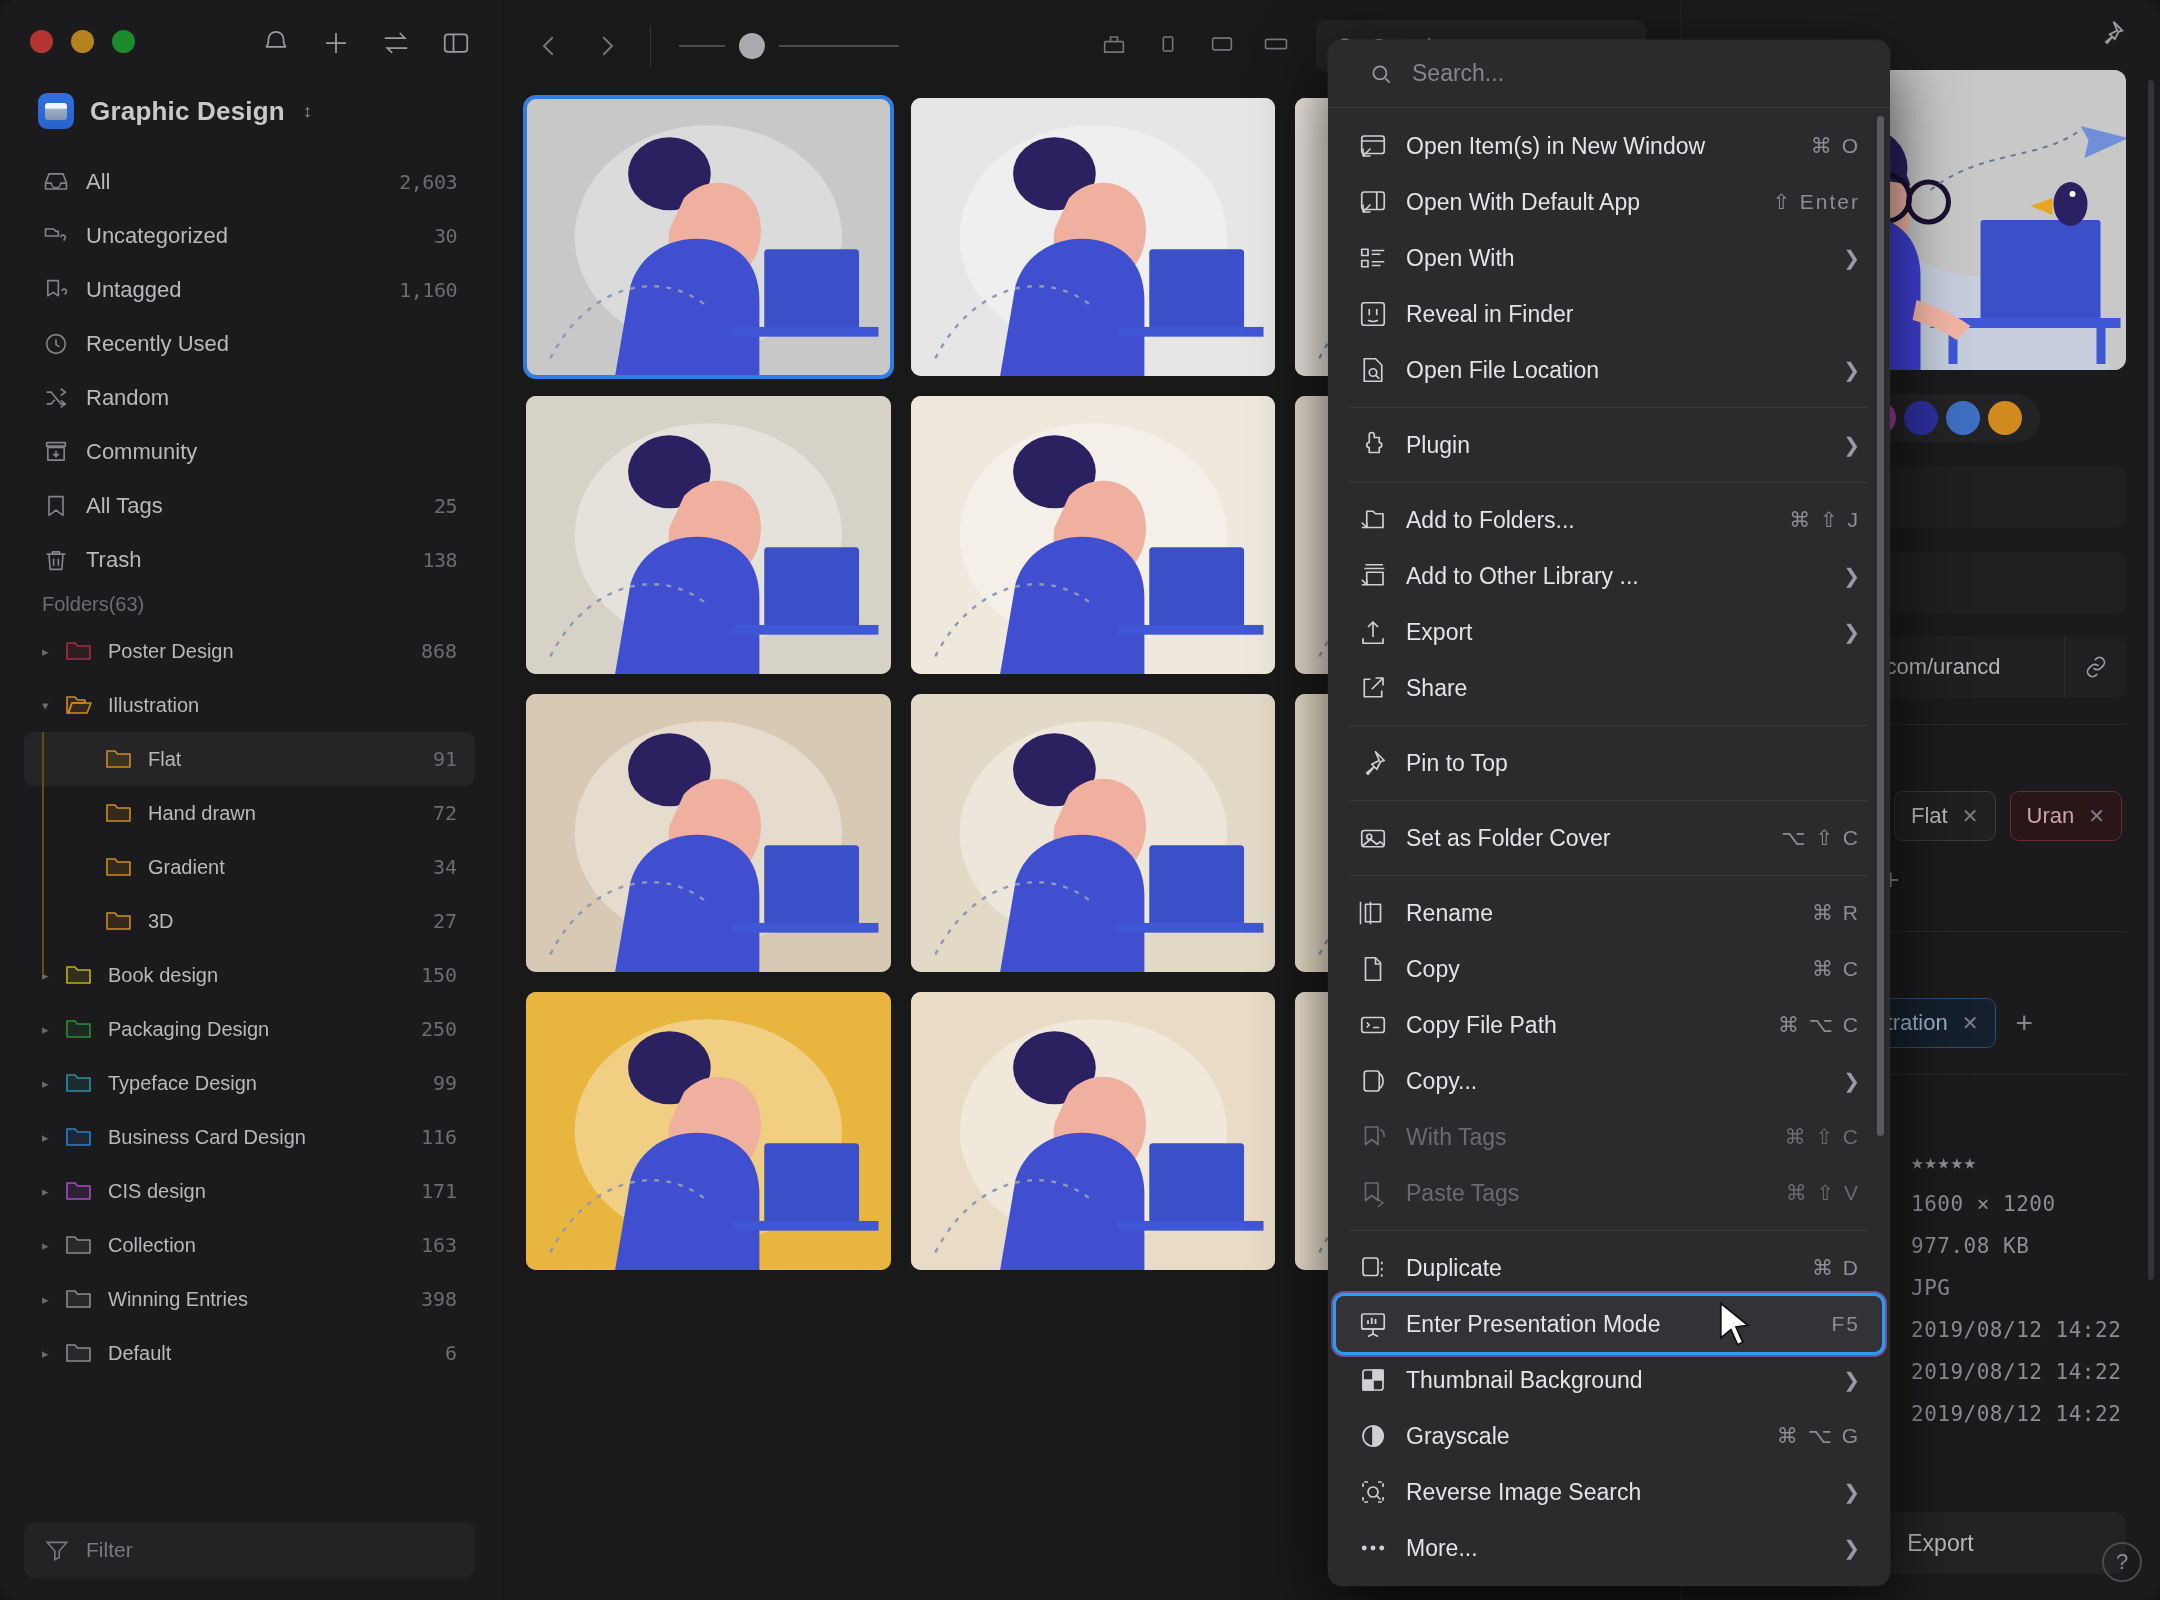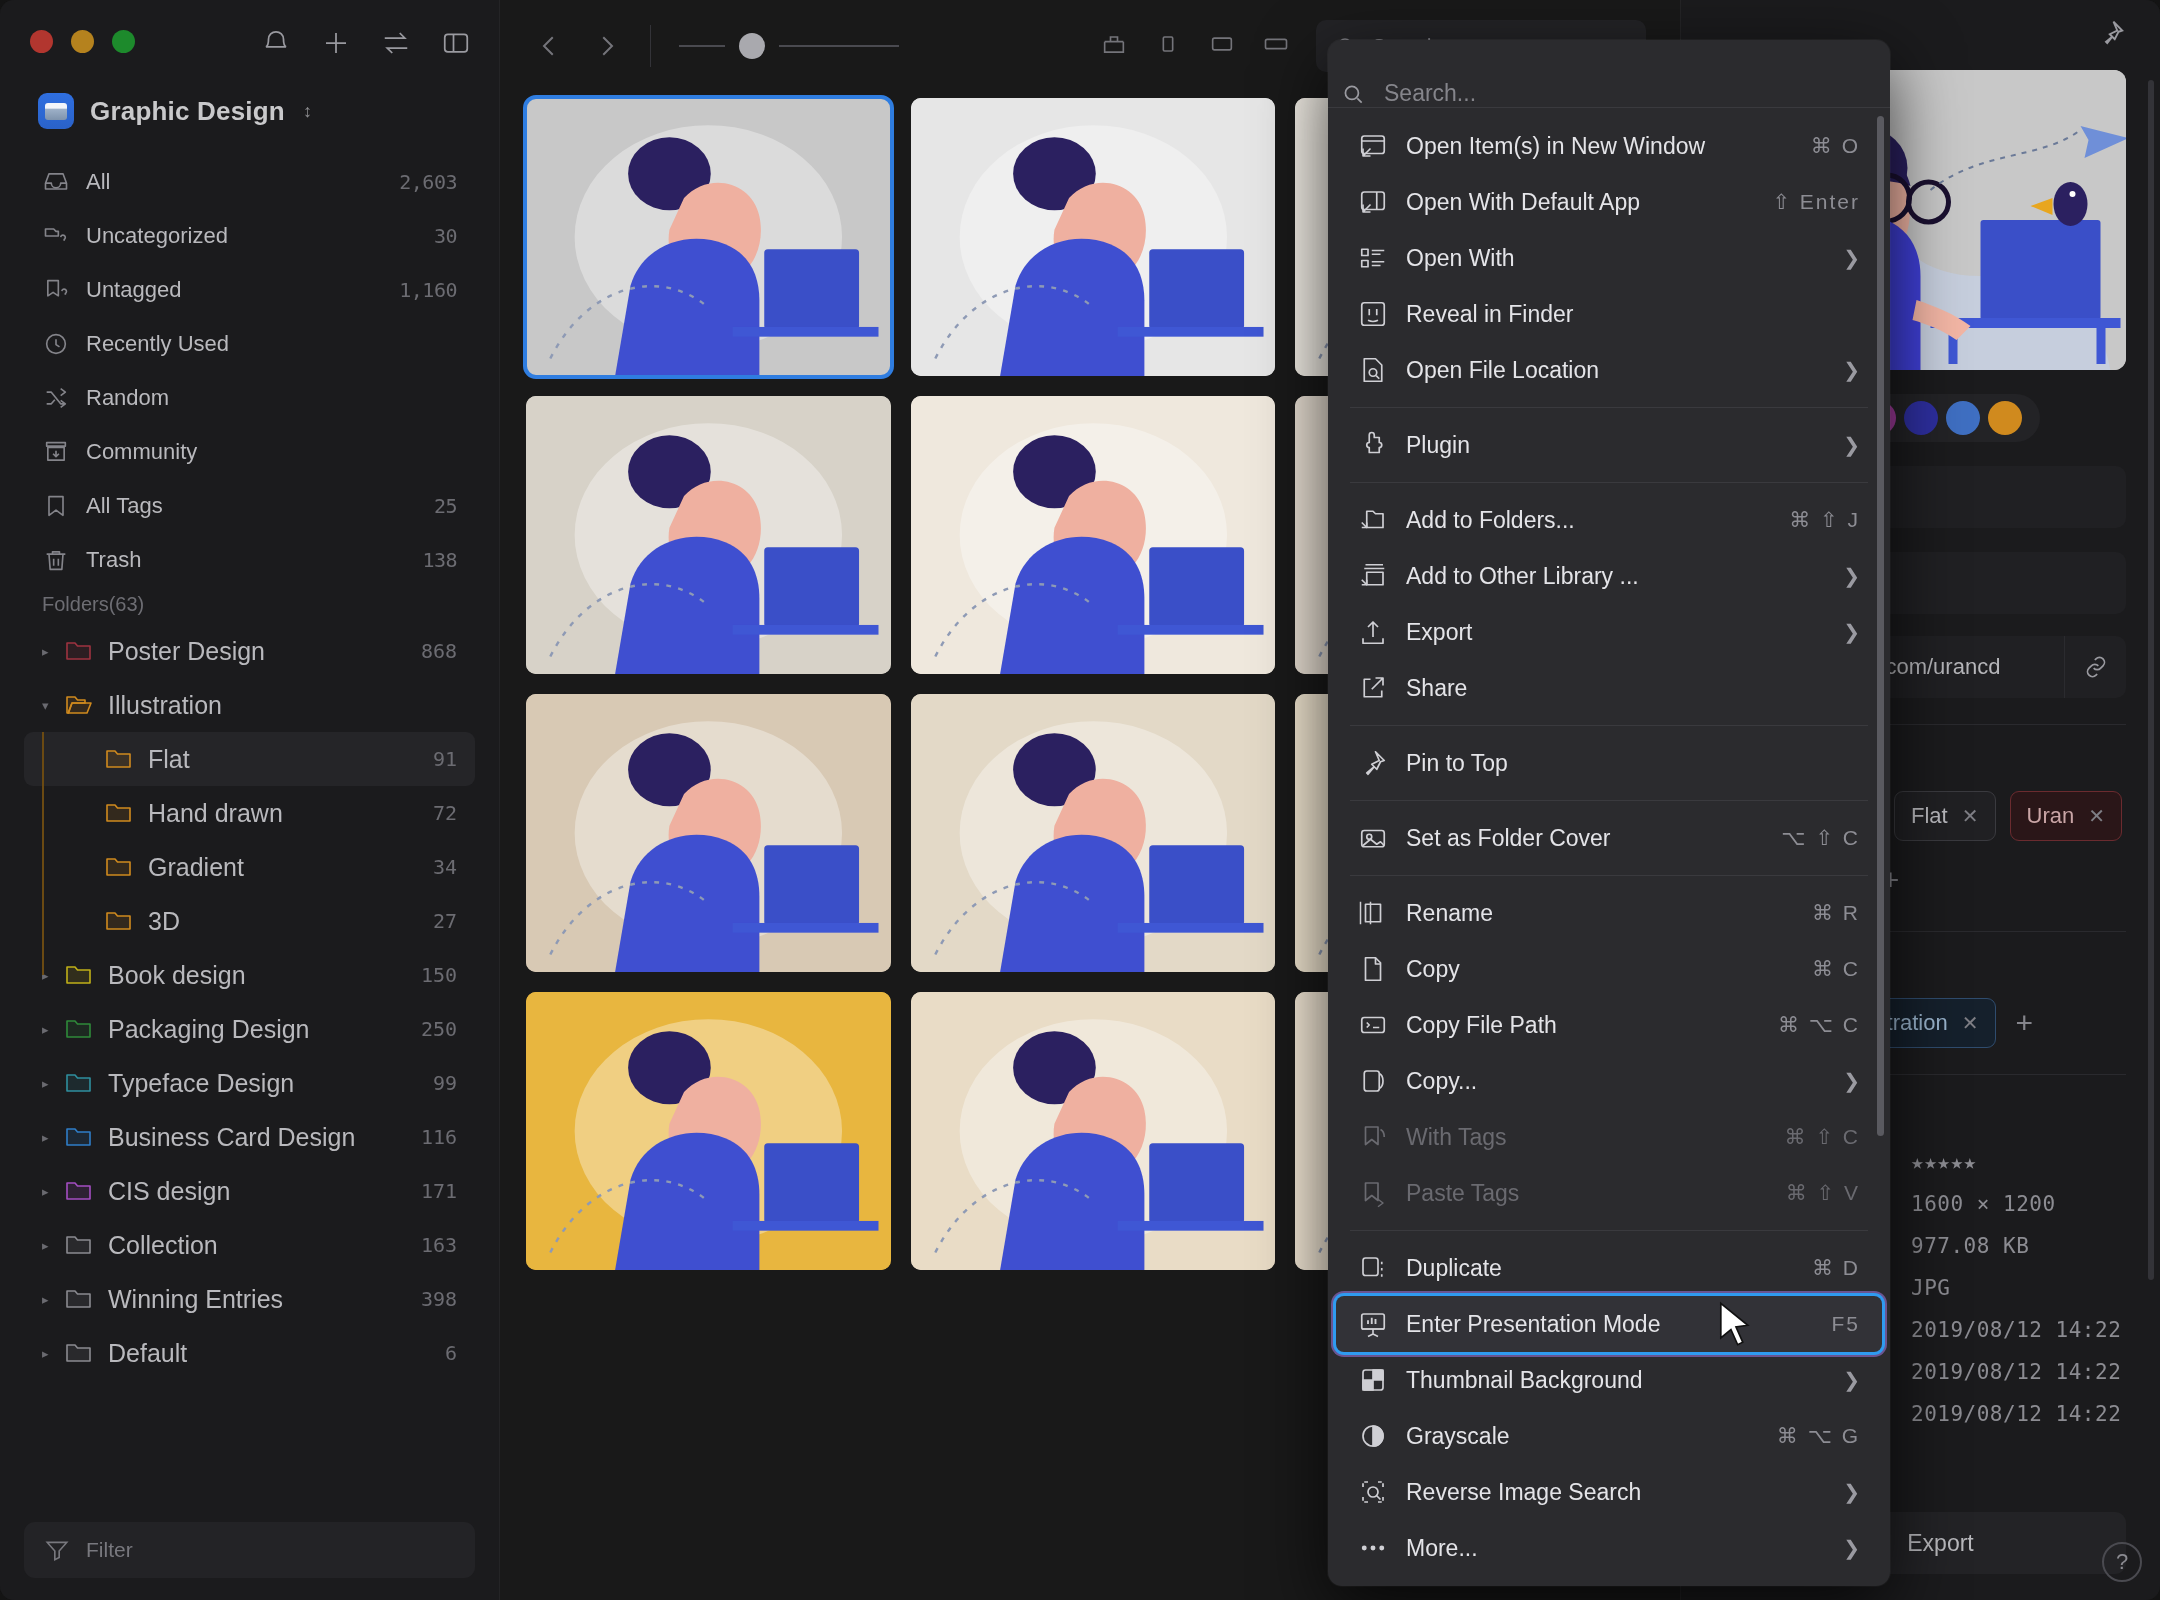--- a/index.html
+++ b/index.html
@@ -56,21 +56,21 @@
   .secthead.tight { padding-top: 6px; }
 
   .folders { padding: 0 24px; flex: 1; overflow: hidden; }
   .frow {
     display: flex; align-items: center; height: 54px;
     padding: 0 18px; border-radius: 9px; position: relative;
   }
   .frow.sel { background: #252528; }
   .frow .tw { width: 22px; flex: 0 0 22px; color: #6a6a70; font-size: 13px; }
   .frow .fi { width: 38px; flex: 0 0 38px; display: flex; align-items: center; }
-  .frow .lbl { flex: 1; font-size: 25px; color: #b9b9bd; padding-left: 6px; }
+  .frow .lbl { flex: 1; font-size: 20px; color: #b9b9bd; padding-left: 6px; }
   .frow .cnt { font-size: 20px; color: #6c6c72; font-family: "DejaVu Sans Mono", monospace; }
   .frow.child { padding-left: 58px; }
   .treeline {
     position: absolute; left: 42px; top: 0; bottom: 0; width: 2px; background: #6b4a12;
   }
 
   .filterbar {
     margin: 0 24px 22px 24px; height: 56px; background: #232326;
     border-radius: 11px; display: flex; align-items: center; padding: 0 20px; gap: 16px;
   }
@@ -107,22 +107,22 @@
   .cell.sel { outline: 4px solid #2f7de0; outline-offset: -1px; }
 
   
   .ctx {
     position: absolute; left: 828px; top: 40px; width: 562px;
     background: #2b2b2e; border-radius: 14px; z-index: 60;
     box-shadow: 0 22px 70px rgba(0,0,0,.72), 0 0 0 1px rgba(255,255,255,.05);
     padding: 0 0 10px 0; overflow: hidden;
   }
   .ctx-search {
-    height: 68px; display: flex; align-items: flex-end; gap: 18px;
-    padding: 0 12px; border-bottom: 1px solid #3a3a3e;
+    height: 68px; display: flex; align-items: center; gap: 18px;
+    padding: 0 40px; border-bottom: 1px solid #3a3a3e;
   }
   .ctx-search .ph { font-size: 23px; color: #85858b; position: relative; }
   .ctx-list { padding: 10px 0 0 0; }
   .mi {
     display: flex; align-items: center; height: 56px;
     padding: 0 22px 0 22px; margin: 0 8px; border-radius: 8px; position: relative;
   }
   .mi .mico { width: 44px; flex: 0 0 44px; display: flex; align-items: center; color: #cfcfd4; }
   .mi .mlbl { flex: 1; font-size: 23px; color: #e4e4e8; padding-left: 4px; }
   .mi .msc { font-size: 21px; color: #8d8d94; font-family: "Liberation Sans", sans-serif; letter-spacing: 2px; white-space: nowrap;}

